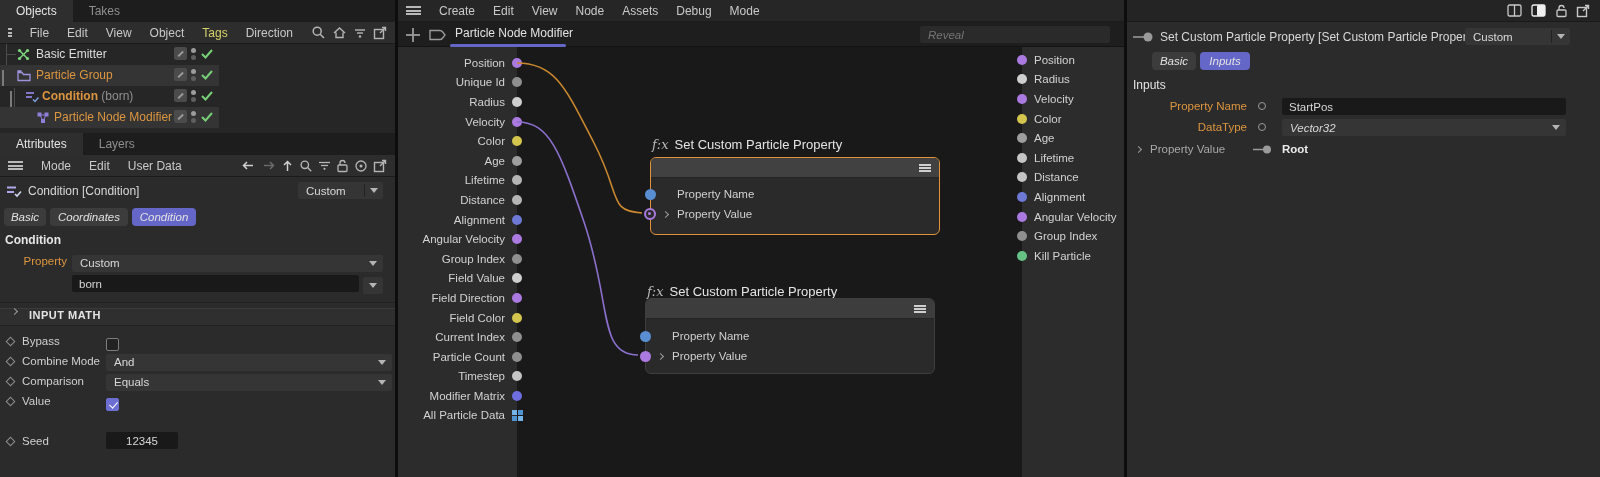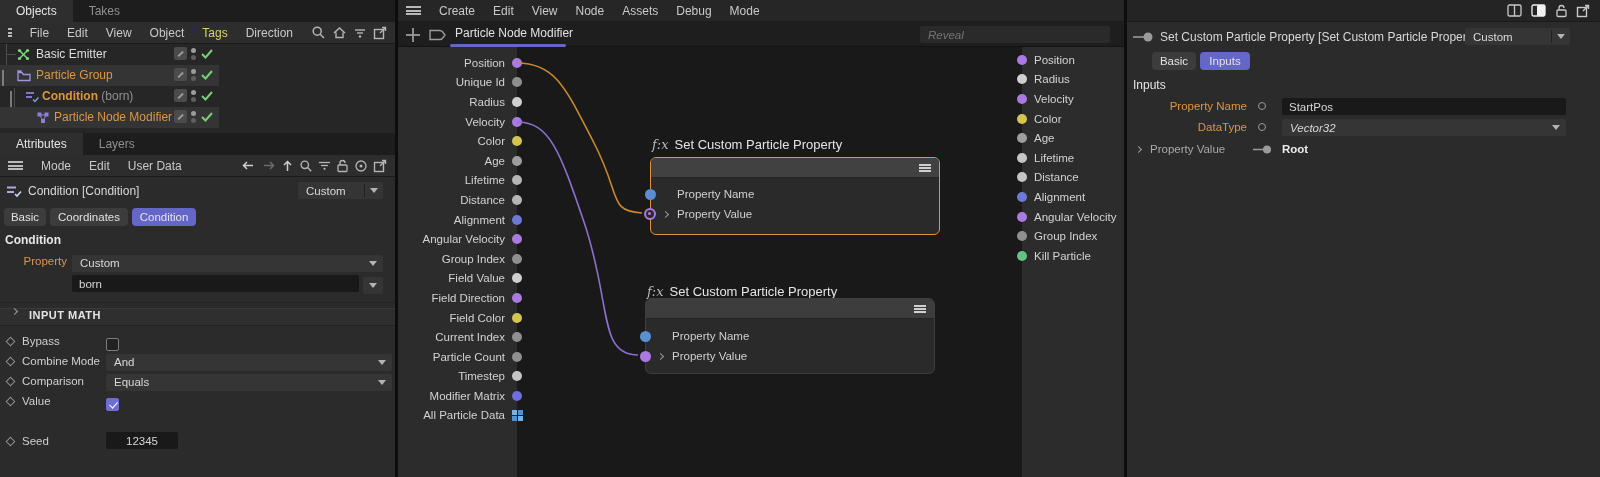--- a/index.html
+++ b/index.html
@@ -20,21 +20,21 @@
     color:#d8d8d8; font-size:11.5px; border-radius:2px; position:relative; }
   .dd .caret { position:absolute; right:6px; top:6px; width:0; height:0;
     border-left:4px solid transparent; border-right:4px solid transparent; border-top:5px solid #b4b4b4; }
   .dd.split { padding-right:24px; }
   .dd.split .caret { right:5px; }
   .dd.split::after { content:""; position:absolute; right:18px; top:2px; bottom:2px; width:1px; background:#222; }
   .field { background:#191919; height:17px; display:flex; align-items:center; padding:0 7px;
     color:#d6d6d6; font-size:11.5px; border-radius:2px; border:none; outline:none;
     font-family:"Liberation Sans", sans-serif; }
   .chipbtn { height:18px; border-radius:4px; background:#3c3c3c; color:#e2e2e2; font-size:11.5px;
-    display:flex; align-items:center; justify-content:center; position:absolute; }
+    display:flex; align-items:center; justify-content:center; position:absolute;font-style:italic; }
   .diamond { width:7px; height:7px; border:1px solid #8f8f8f; transform:rotate(45deg); display:inline-block; }
   .checkbox { width:13px; height:13px; border:1px solid #7d7d7d; background:#222; border-radius:2px; position:relative; }
   .checkbox.on { background:#6d6ed2; border-color:#6d6ed2; }
   .checkbox.on::after { content:""; position:absolute; left:4px; top:1px; width:4px; height:7px;
     border-right:1.6px solid #fff; border-bottom:1.6px solid #fff; transform:rotate(42deg); }
   .chev { width:5px; height:5px; border-right:1.4px solid #9d9d9d; border-bottom:1.4px solid #9d9d9d;
     transform:rotate(-45deg); display:inline-block; }
   .expandbox { width:9px; height:9px; border:1px solid #7c7c7c; background:#262626; position:relative; }
   .expandbox::after { content:""; position:absolute; left:1px; right:1px; top:3px; height:1px; background:#bdbdbd; }
   .orange { color:#dd9640; }

